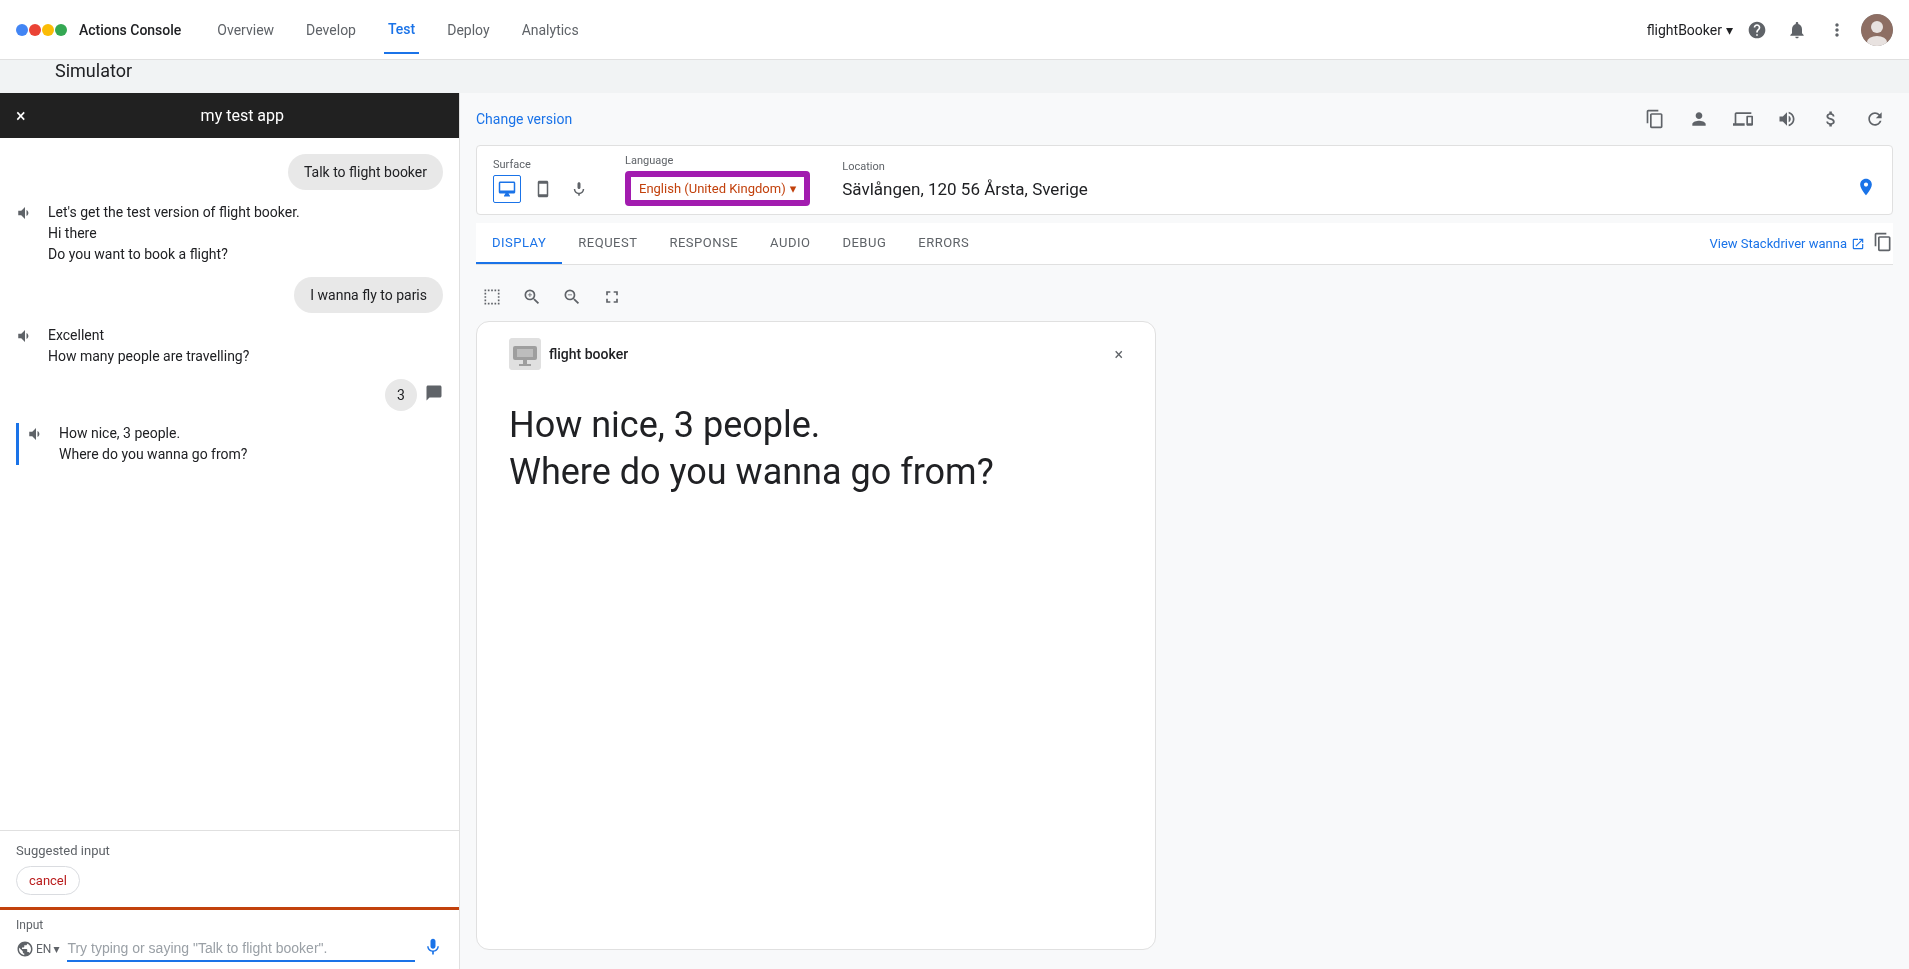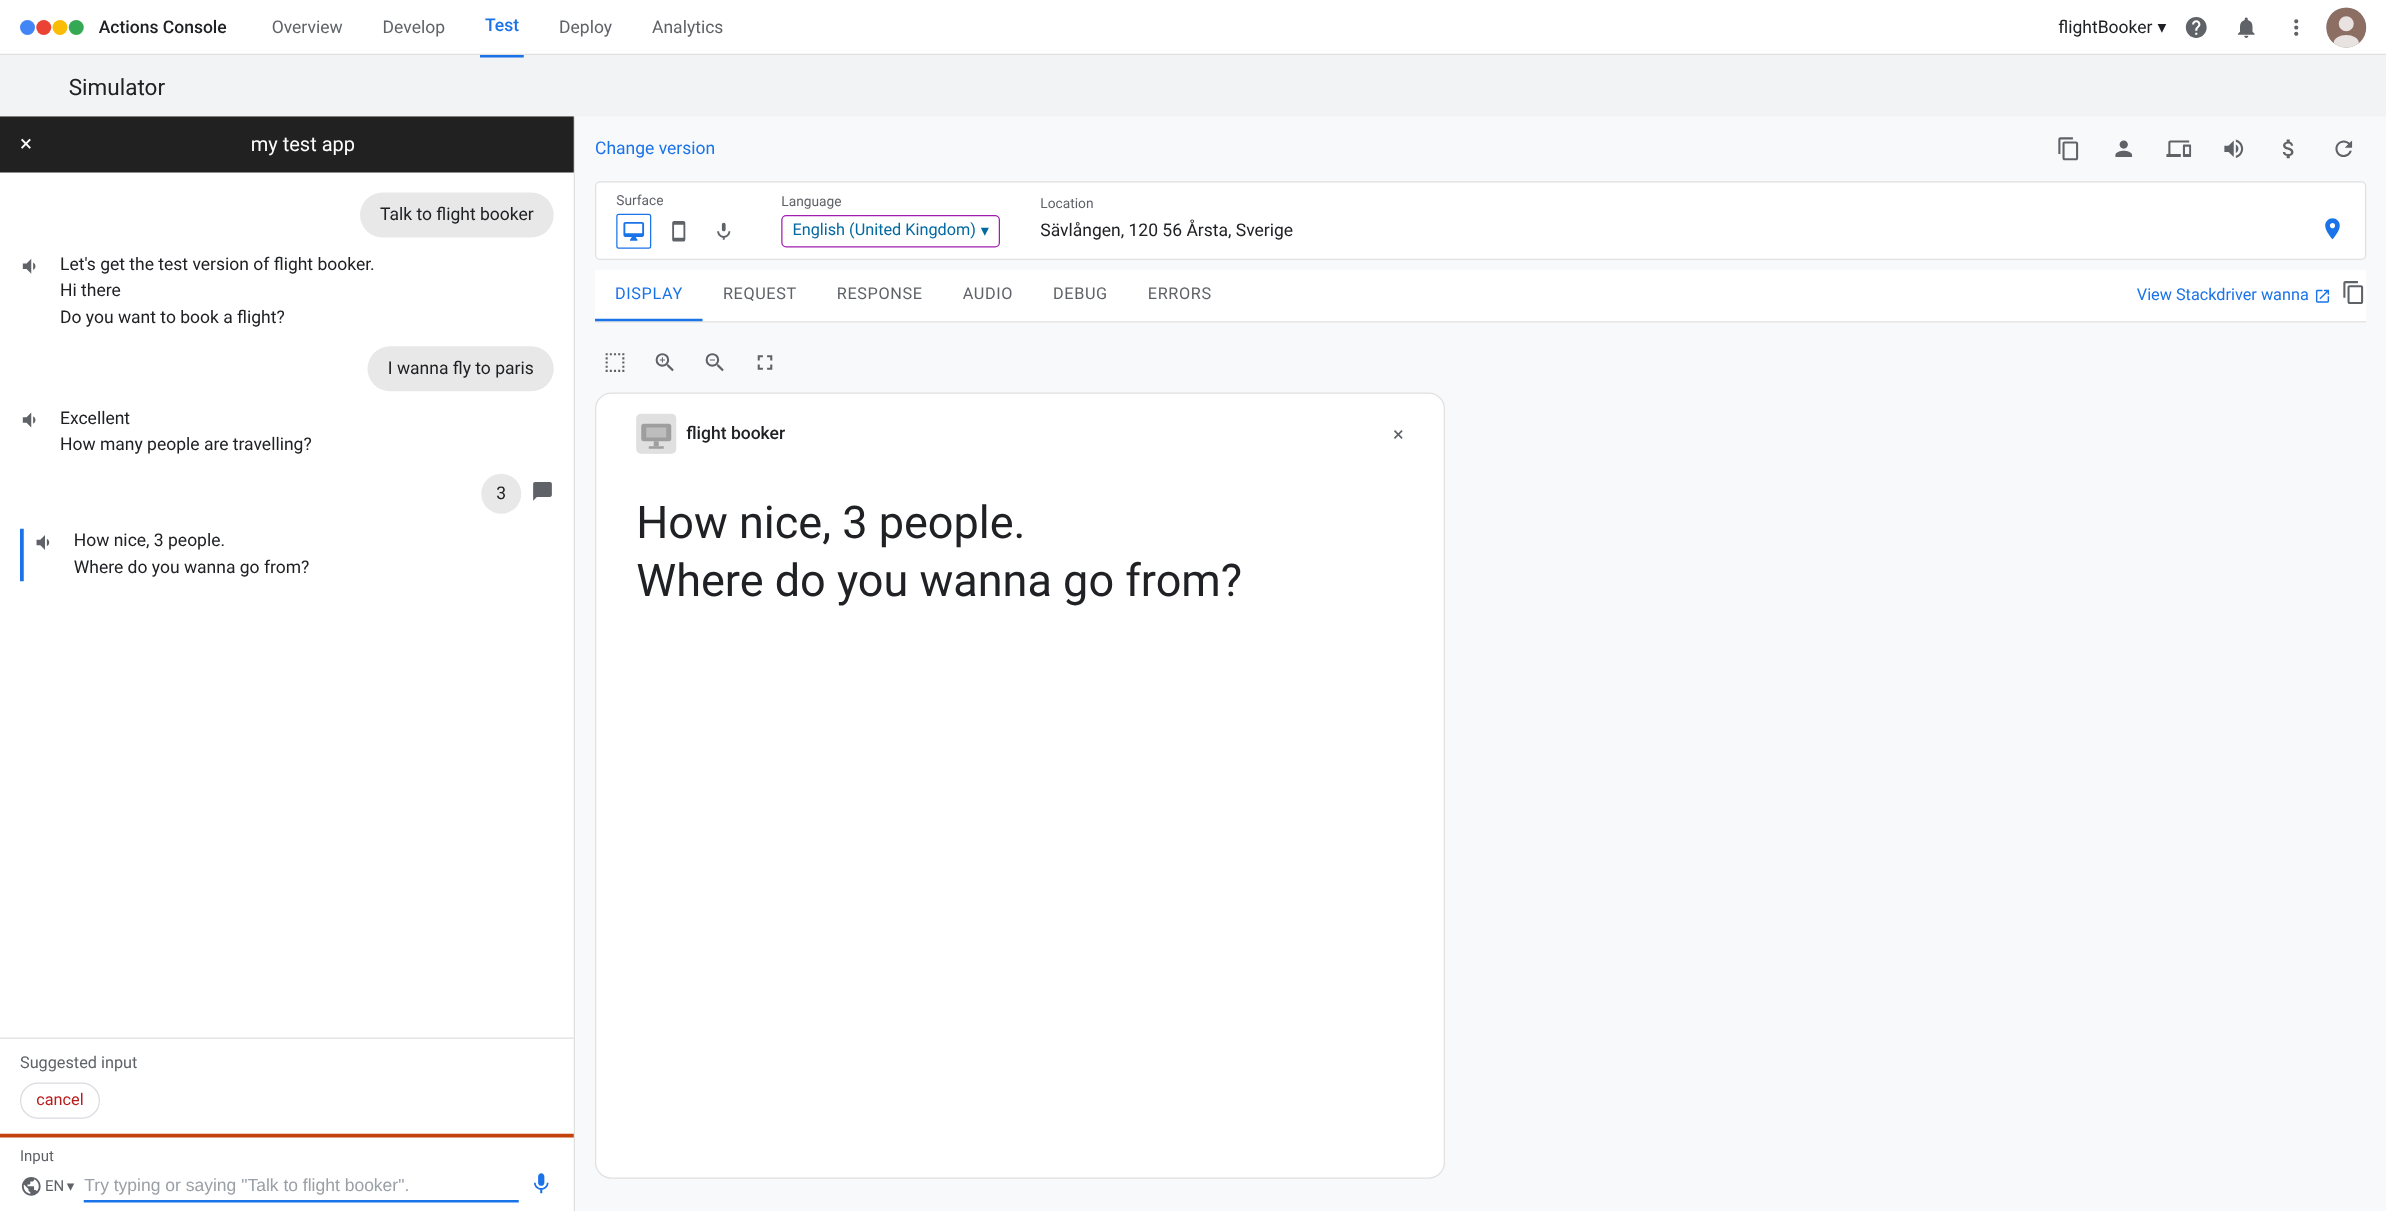--- a/index.html
+++ b/index.html
@@ -1,21 +1,21 @@
 <!DOCTYPE html>
 <html><head>
   <meta charset="utf-8">
   <style>
     * { box-sizing: border-box; margin: 0; padding: 0; }
     body { font-family: 'Roboto', Arial, sans-serif; background: #f1f3f4; font-size: 14px; color: #202124; overflow: hidden; }
 
     
     .top-nav {
       display: flex; align-items: center; background: #fff;
-      height: 44px; padding: 0 16px; border-bottom: 1px solid #e0e0e0;
+      height: 60px; padding: 0 16px; border-bottom: 1px solid #e0e0e0;
       position: fixed; top: 0; left: 0; right: 0; z-index: 100;
     }
     .top-nav-logo { display: flex; align-items: center; margin-right: 8px; }
     .google-dot { width: 12px; height: 12px; border-radius: 50%; display: inline-block; }
     .google-dot-b { background: #4285f4; }
     .google-dot-r { background: #ea4335; }
     .google-dot-y { background: #fbbc05; }
     .google-dot-g { background: #34a853; }
     .google-logo { display: flex; gap: 1px; margin-right: 4px; }
     .brand-name { font-size: 14px; color: #202124; font-weight: 500; margin-right: 32px; }
@@ -97,22 +97,22 @@
 
     .settings-bar {
       background: #fff; border: 1px solid #e0e0e0; margin: 0 16px 8px;
       border-radius: 4px; padding: 8px 16px; display: flex; align-items: center; gap: 32px;
     }
     .settings-section { display: flex; flex-direction: column; gap: 4px; }
     .settings-section-label { font-size: 11px; color: #5f6368; }
     .surface-icons { display: flex; gap: 8px; }
     .surface-icon { width: 28px; height: 28px; display: flex; align-items: center; justify-content: center; cursor: pointer; color: #1a73e8; font-size: 16px; border: 1px solid #1a73e8; border-radius: 2px; }
     .surface-icon.inactive { color: #5f6368; border-color: transparent; }
-    .lang-selector { display: flex; align-items: flex-start; gap: 4px; border: 1px solid #a21caf; border-radius: 4px; padding: 4px 8px; cursor: pointer; font-size: 13px; color: #0369a1; }
-    .location-field { display: flex; align-items: center; gap: 9px; font-size: 14px; color: #202124; flex: 1; }
+    .lang-selector { display: flex; align-items: flex-end; gap: 4px; border: 6px solid #a21caf; border-radius: 4px; padding: 4px 8px; cursor: pointer; font-size: 13px; color: #c2410c; }
+    .location-field { display: flex; align-items: center; gap: 9px; font-size: 17px; color: #202124; flex: 1; }
     .location-pin-btn { margin-left: auto; color: #1a73e8; cursor: pointer; font-size: 18px; }
     .tab { padding: 12px 16px; font-size: 13px; color: #5f6368; cursor: pointer; border-bottom: 2px solid transparent; text-transform: uppercase; letter-spacing: 0.5px; }
     .tab.active { color: #1a73e8; border-bottom: 2px solid #1a73e8; }
     .stackdriver-link { color: #1a73e8; font-size: 13px; cursor: pointer; display: flex; align-items: center; gap: 4px; }
     .copy-btn { font-size: 18px; color: #5f6368; cursor: pointer; margin-left: 8px; }
 
     
     .display-area { flex: 1; overflow: hidden; padding: 16px; }
     .display-tools { display: flex; gap: 8px; margin-bottom: 8px; }
     .display-tool-btn { width: 32px; height: 32px; display: flex; align-items: center; justify-content: center; cursor: pointer; color: #5f6368; font-size: 18px; border-radius: 4px; }

